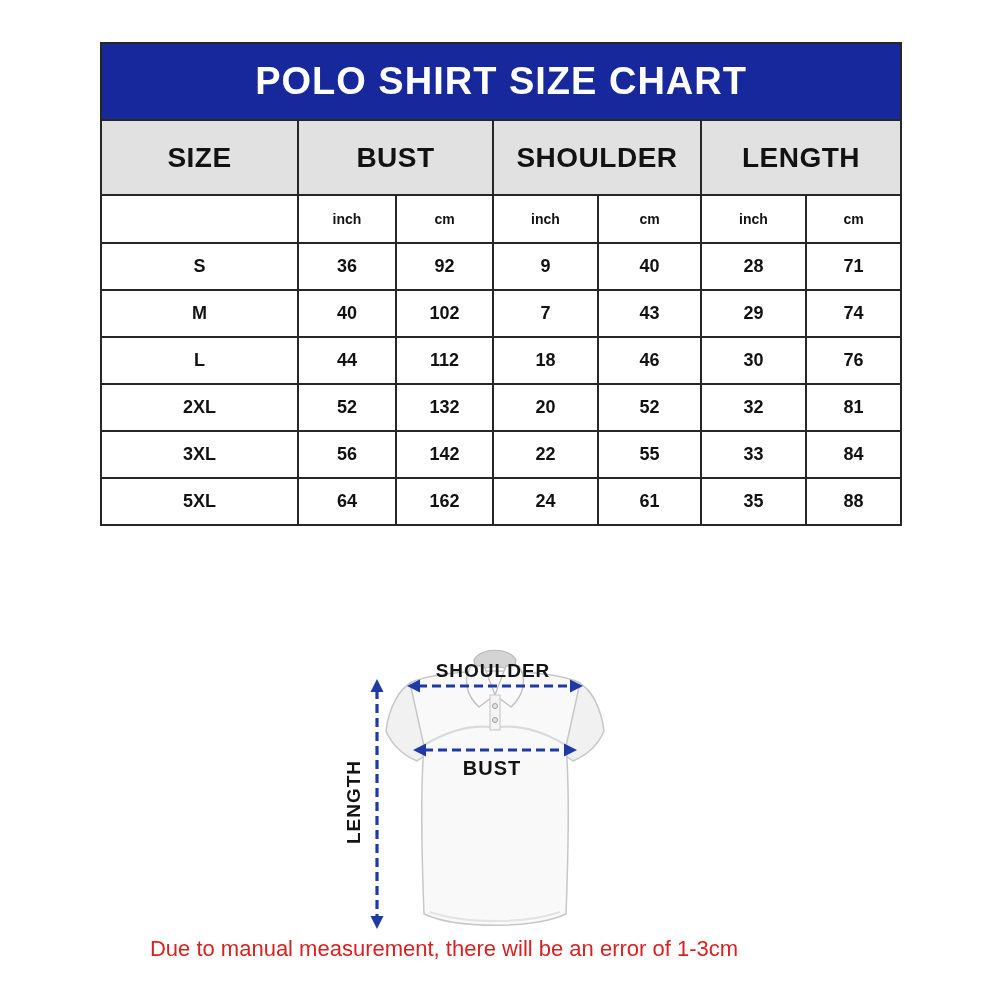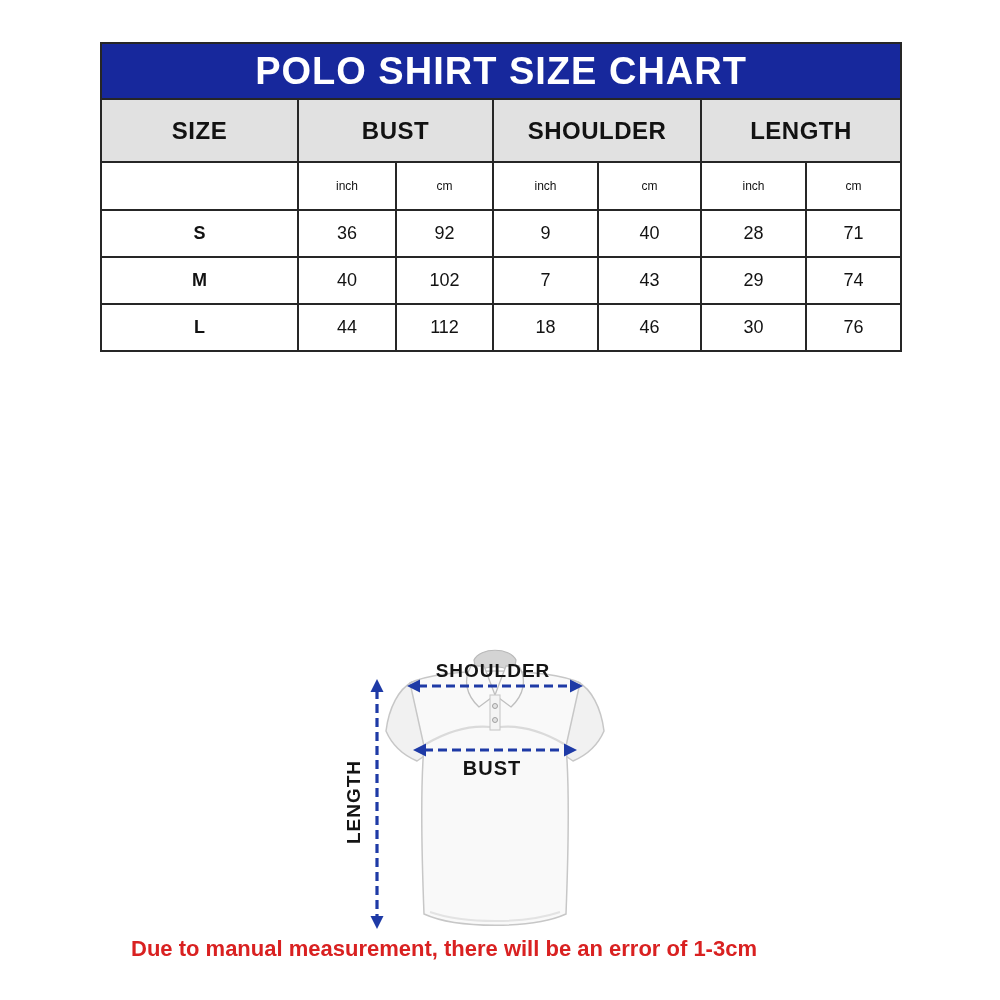--- a/index.html
+++ b/index.html
@@ -15,43 +15,43 @@
     border-collapse:collapse; table-layout:fixed;
   }
   table.size-chart th, table.size-chart td {
     border:2px solid var(--border-dark, #262626);
     text-align:center; vertical-align:middle; color:#121212;
     overflow:hidden; white-space:nowrap;
   }
   .banner-cell {
     background:var(--banner-blue, #17289c);
     color:var(--banner-text, #ffffff) !important;
-    height:56px; font-size:38px; font-weight:bold; letter-spacing:1px;
+    height:77px; font-size:38px; font-weight:bold; letter-spacing:1px;
   }
   .group-row th {
     background:var(--header-gray, #e1e1e1);
-    height:63px; font-size:24px; font-weight:bold; letter-spacing:.5px;
+    height:75px; font-size:28px; font-weight:bold; letter-spacing:.5px;
   }
-  .unit-row th { height:48px; font-size:12px; font-weight:normal; background:#fff; }
+  .unit-row th { height:48px; font-size:14px; font-weight:bold; background:#fff; }
   .data-row th, .data-row td { height:47px; font-size:18px; background:#fff; }
   .data-row th.size-cell { font-weight:bold; }
-  .data-row td { font-weight:normal; }
+  .data-row td { font-weight:bold; }
 
   
   .diagram { position:absolute; left:330px; top:636px; width:340px; height:312px; }
   .diagram svg { display:block; }
   .diagram text {
     font-family:"Liberation Sans", sans-serif; font-weight:bold;
     fill:#141414; letter-spacing:1px;
   }
 
   
   .note {
     position:absolute; left:0; top:936px; width:888px; text-align:center;
-    font-size:22px; font-weight:bold; color:var(--note-red, #d92121);
+    font-size:22px; font-weight:normal; color:var(--note-red, #d92121);
   }
 </style>
 </head>
 <body>
 
 <div class="page">
 
   <table class="size-chart">
     <colgroup>
       <col style="width:197px">
@@ -103,20 +103,47 @@
       </tr>
       <tr class="data-row">
         <th class="size-cell">L</th>
         <td>44</td>
         <td>112</td>
         <td>18</td>
         <td>46</td>
         <td>30</td>
         <td>76</td>
       </tr>
+      <tr class="data-row">
+        <th class="size-cell">2XL</th>
+        <td>52</td>
+        <td>132</td>
+        <td>20</td>
+        <td>52</td>
+        <td>32</td>
+        <td>81</td>
+      </tr>
+      <tr class="data-row">
+        <th class="size-cell">3XL</th>
+        <td>56</td>
+        <td>142</td>
+        <td>22</td>
+        <td>55</td>
+        <td>33</td>
+        <td>84</td>
+      </tr>
+      <tr class="data-row">
+        <th class="size-cell">5XL</th>
+        <td>64</td>
+        <td>162</td>
+        <td>24</td>
+        <td>61</td>
+        <td>35</td>
+        <td>88</td>
+      </tr>
     </tbody>
   </table>
 
   <div class="diagram">
     <svg viewBox="0 0 340 312" width="340" height="312">
 
       <path d="M 82,46 C 69,53 59,71 56,95 C 62,109 73,119 87,125 L 103,114 L 95,60 Z" fill="#f1f1f1" stroke="#c7c7c7" stroke-width="1.5"></path>
       <path d="M 248,46 C 261,53 271,71 274,95 C 268,109 257,119 243,125 L 227,114 L 235,60 Z" fill="#f1f1f1" stroke="#c7c7c7" stroke-width="1.5"></path>
 
       <path d="M 80,47 C 112,31 218,31 250,47 L 236,110 C 240,156 238,226 236,278 C 203,293 127,293 94,278 C 92,226 90,156 94,110 Z" fill="#f9f9f9" stroke="#c7c7c7" stroke-width="1.5"></path>

